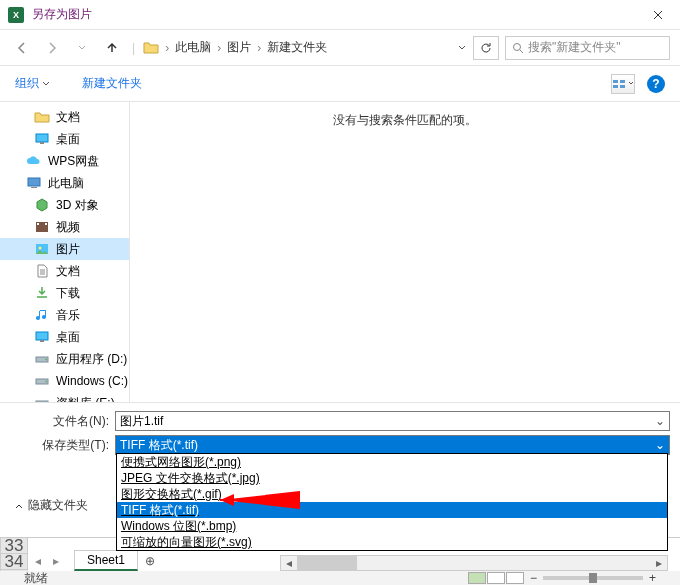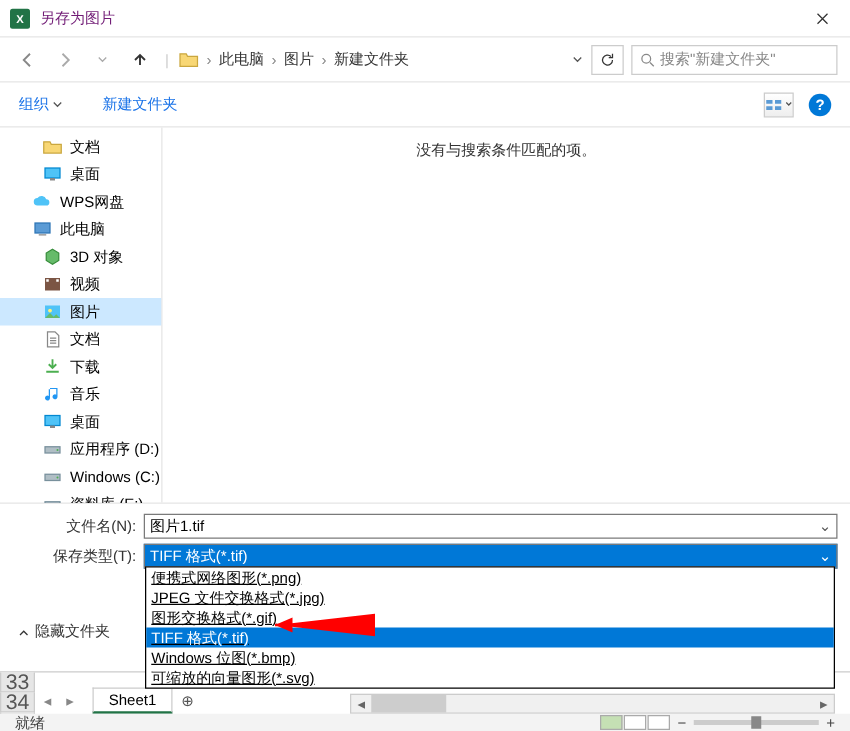--- a/index.html
+++ b/index.html
@@ -55,21 +55,21 @@
 .arrow { position: absolute; left: 220px; top: 490px; z-index: 20; pointer-events: none; }
 
 .excel-bottom { position: absolute; bottom: 0; left: 0; right: 0; height: 48px; background: #fff; border-top: 1px solid #ccc; }
 .row-headers { position: absolute; left: 0; top: 0; width: 28px; }
 .row-header { height: 16px; border: 1px solid #ccc; border-top: none; display: flex; align-items: center; justify-content: center; color: #555; background: #e6e6e6; font-size: 17px; }
 .sheet-tabs { position: absolute; left: 30px; bottom: 14px; display: flex; align-items: center; gap: 2px; }
 .sheet-nav { display: flex; gap: 2px; margin-right: 8px; }
 .sheet-nav-btn { width: 16px; height: 16px; display: flex; align-items: center; justify-content: center; color: #888; cursor: pointer; }
 .sheet-tab { padding: 2px 12px; border: 1px solid #ccc; border-bottom: 2px solid #217346; background: #fff; cursor: pointer; }
 .sheet-add { width: 20px; height: 20px; display: flex; align-items: center; justify-content: center; color: #555; cursor: pointer; }
-.statusbar { position: absolute; bottom: 0; left: 0; right: 0; height: 14px; background: #f3f3f3; display: flex; align-items: center; padding: 0 12px; font-size: 11px; color: #444; justify-content: space-between; }
+.statusbar { position: absolute; bottom: 0; left: 0; right: 0; height: 14px; background: #f3f3f3; display: flex; align-items: center; padding: 0 24px; font-size: 11px; color: #444; justify-content: space-between; }
 .status-right { display: flex; align-items: center; gap: 6px; }
 .view-icons { display: flex; gap: 1px; }
 .vi { width: 18px; height: 12px; border: 1px solid #aaa; background: #fff; cursor: pointer; }
 .vi.active { background: #c5e0b4; }
 .zoom-slider { width: 100px; height: 4px; background: #ccc; position: relative; }
 .zoom-slider::before { content: ""; position: absolute; left: 50%; top: -3px; width: 8px; height: 10px; background: #888; transform: translateX(-50%); }
 
 .hscroll { position: absolute; right: 12px; bottom: 14px; left: 280px; height: 16px; border: 1px solid #ccc; display: flex; align-items: center; background: #f0f0f0; }
 .hscroll-btn { width: 16px; height: 14px; display: flex; align-items: center; justify-content: center; color: #666; cursor: pointer; }
 .hscroll-track { flex: 1; height: 14px; position: relative; }

